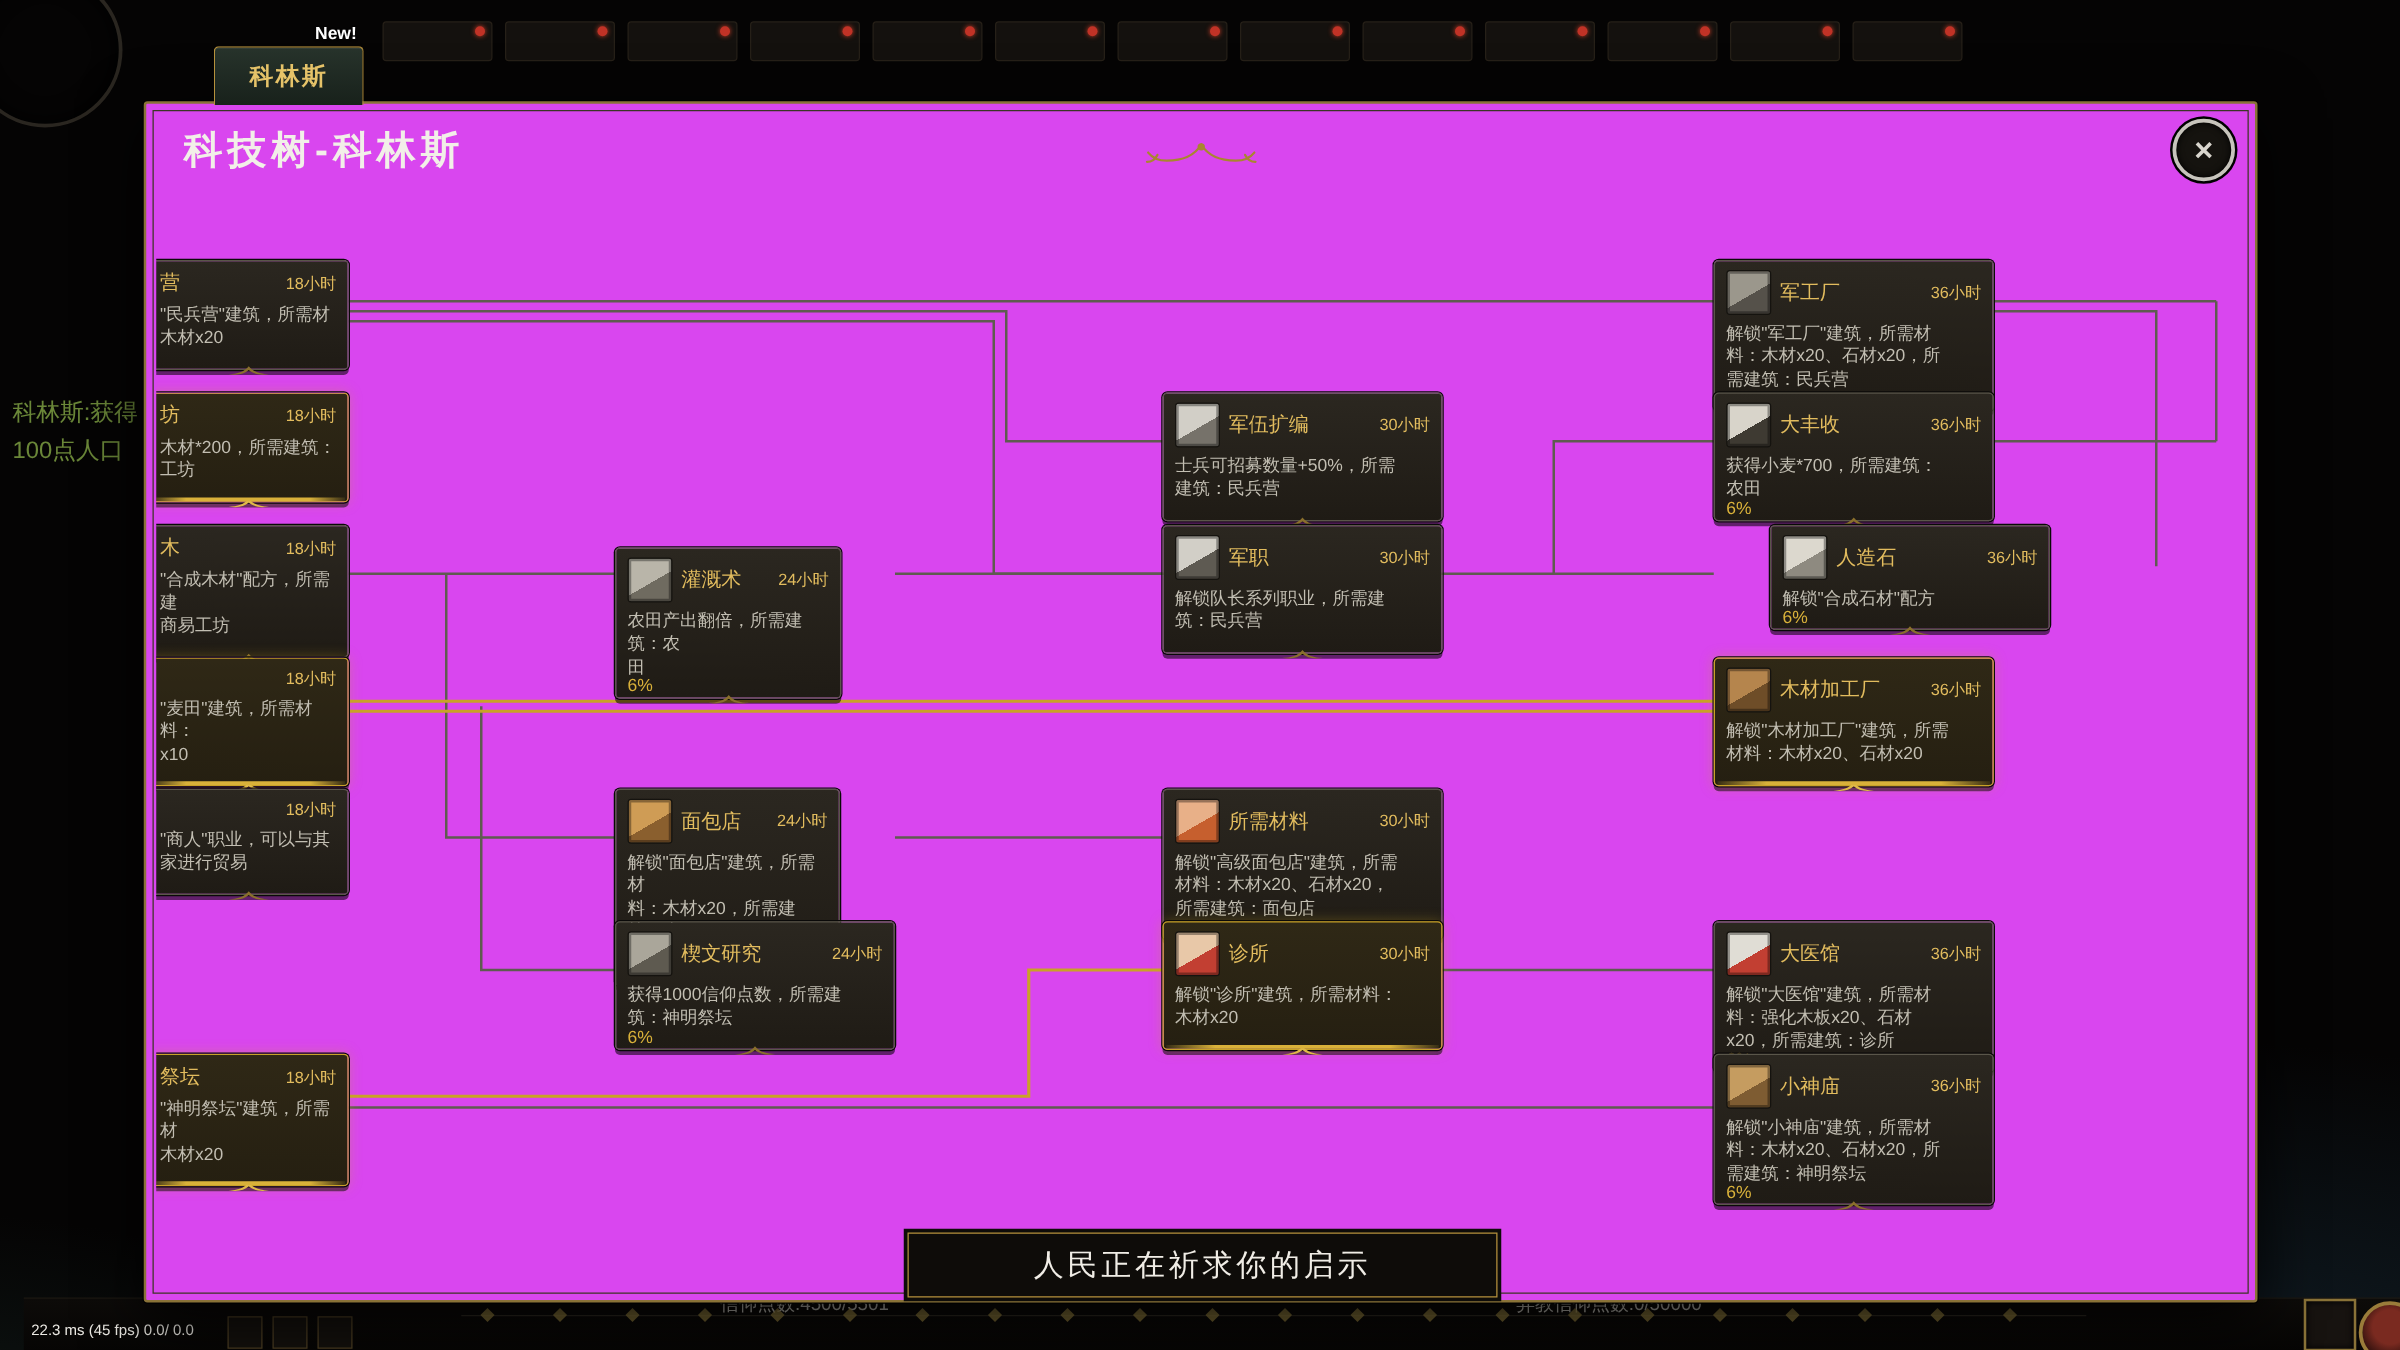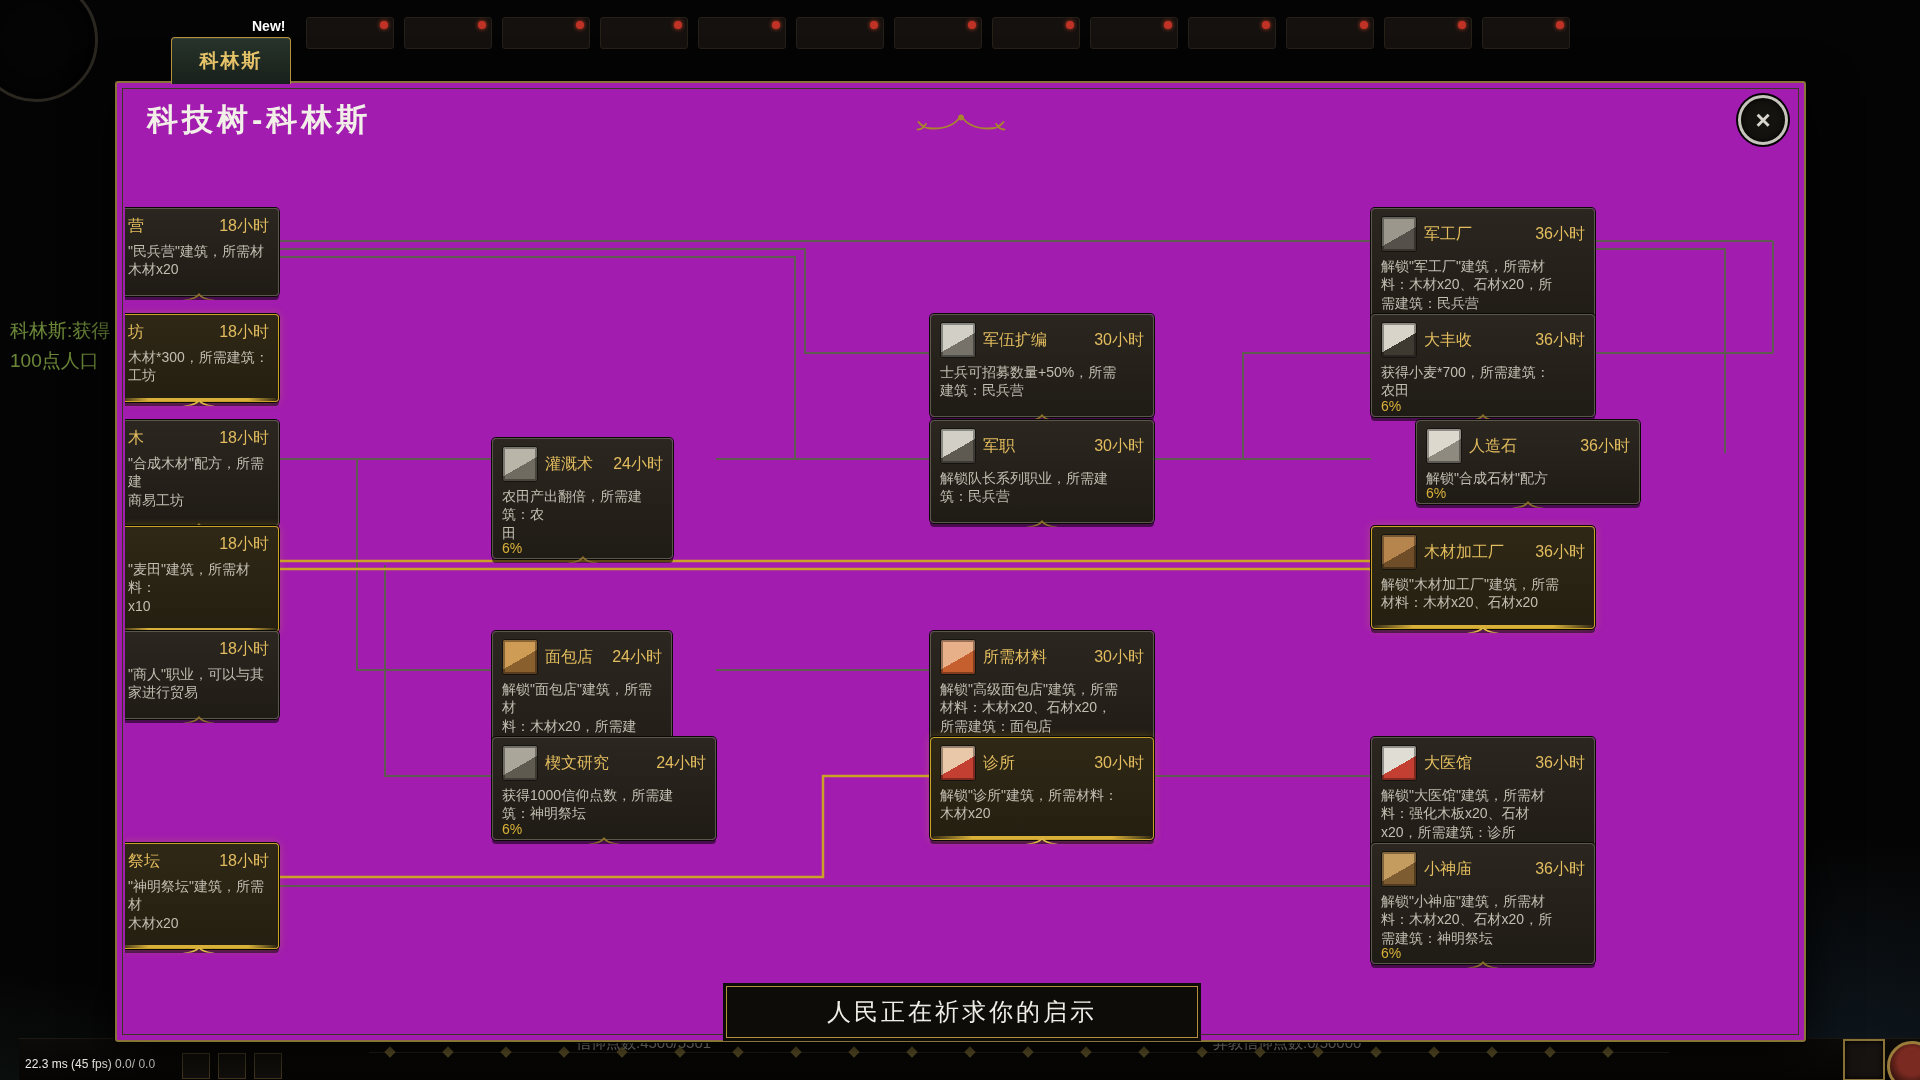--- a/index.html
+++ b/index.html
@@ -42,21 +42,21 @@
   .corinth-tab{position:absolute;left:171px;top:37px;width:118px;height:46px;z-index:11;
     background:linear-gradient(#27332b,#18211b);
     border:1px solid #b6913c;border-bottom:none;border-radius:4px 4px 0 0;
     display:flex;align-items:center;justify-content:center;
     font-size:19px;font-weight:bold;color:#e6c369;letter-spacing:2px;
     box-shadow:inset 0 1px 0 rgba(255,255,255,.08);}
   .new-badge{position:absolute;left:252px;top:18px;z-index:12;font-size:14px;font-weight:bold;
     color:#ffffff;text-shadow:0 1px 2px #000;}
   
   .panel{position:absolute;left:115px;top:81px;width:1687px;height:957px;z-index:10;
-    background:#a21caf;border:2px solid #8a7338;border-radius:3px;
+    background:#d946ef;border:2px solid #8a7338;border-radius:3px;
     box-shadow:0 0 0 1px #000, 0 14px 50px rgba(0,0,0,.85);}
   .panel::after{content:"";position:absolute;inset:5px;border:1px solid #3c3525;
     pointer-events:none;}
   .panel-title{position:absolute;left:30px;top:16px;font-size:31px;font-weight:bold;
     color:#f2efe8;letter-spacing:4px;z-index:3;}
   .panel-ornament{position:absolute;left:50%;top:28px;transform:translateX(-50%);color:#a8862f;z-index:3;}
   .close-btn{position:absolute;right:16px;top:12px;width:44px;height:44px;border-radius:50%;
     background:#15130f;border:3px solid #c7c4bc;z-index:4;cursor:pointer;
     display:flex;align-items:center;justify-content:center;
     box-shadow:0 0 0 2px #000, inset 0 0 6px #000;}
@@ -72,21 +72,21 @@
     color:#c4c0b4;cursor:pointer;}
   .node.highlighted{border-color:#c9a227;background:linear-gradient(#2f2816,#251f11);
     box-shadow:0 0 0 1px #0a0908, 0 0 10px rgba(201,162,39,.35), 0 4px 0 rgba(0,0,0,.55);}
   .node.highlighted::after{content:"";position:absolute;left:2px;right:2px;bottom:0;height:3px;
     background:linear-gradient(90deg,rgba(217,177,58,.1),#d9b13a 18% 82%,rgba(217,177,58,.1));}
   .node.cut{border-left:none;border-radius:0 4px 4px 0;}
   .node-head{display:flex;align-items:center;gap:7px;margin-bottom:5px;}
   .node-icon{width:34px;height:34px;flex:0 0 auto;border-radius:3px;
     border:1px solid #15130f;box-shadow:inset 0 0 0 2px rgba(0,0,0,.35);}
   .node-title{font-size:16px;color:#e2bc5e;}
-  .node-time{margin-left:auto;font-size:16px;color:#e2bc5e;}
+  .node-time{margin-left:auto;font-size:13px;color:#e2bc5e;}
   .node-desc{font-size:14px;line-height:1.32;white-space:pre-line;color:#c2beb2;}
   .node-progress{position:absolute;left:9px;bottom:2px;font-size:14px;color:#d9b13a;}
   .node-ornament{position:absolute;bottom:-6px;left:50%;transform:translateX(-50%);
     color:#8a6f2c;}
   .node.highlighted .node-ornament{color:#e0b948;}
   
   .footer-msg{position:absolute;left:726px;top:986px;width:470px;height:50px;z-index:20;
     background:#0e0c09;border:1px solid #b6913c;box-shadow:0 0 0 3px #0e0c09;
     display:flex;align-items:center;justify-content:center;
     font-size:24px;letter-spacing:3px;color:#f0ede6;}
@@ -188,21 +188,21 @@
     <svg class="node-ornament" viewBox="0 0 40 10" width="36" height="9">
       <path d="M20 1 C16 6 10 8 2 8 C10 9.5 16 8 20 4.5 C24 8 30 9.5 38 8 C30 8 24 6 20 1 Z" fill="currentColor"></path>
     </svg>
   </div>
       <div class="node highlighted cut" style="left: -6px; top: 223px; width: 160px;">
     <div class="node-head">
 
       <span class="node-title">坊</span>
       <span class="node-time">18小时</span>
     </div>
-    <div class="node-desc">木材*300，所需建筑：
+    <div class="node-desc">木材*200，所需建筑：
 工坊</div>
 
     <svg class="node-ornament" viewBox="0 0 40 10" width="36" height="9">
       <path d="M20 1 C16 6 10 8 2 8 C10 9.5 16 8 20 4.5 C24 8 30 9.5 38 8 C30 8 24 6 20 1 Z" fill="currentColor"></path>
     </svg>
   </div>
       <div class="node cut" style="left: -6px; top: 329px; width: 160px;">
     <div class="node-head">
 
       <span class="node-title">木</span>

